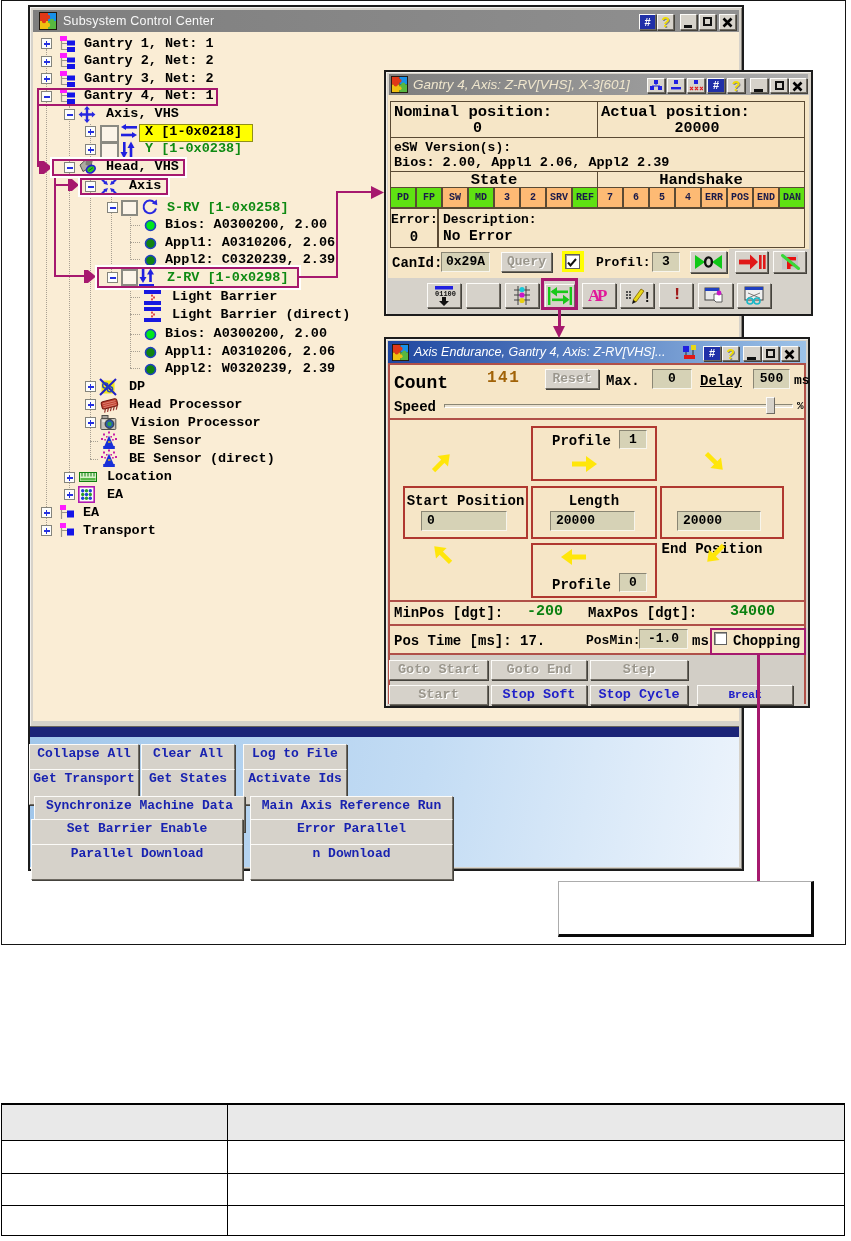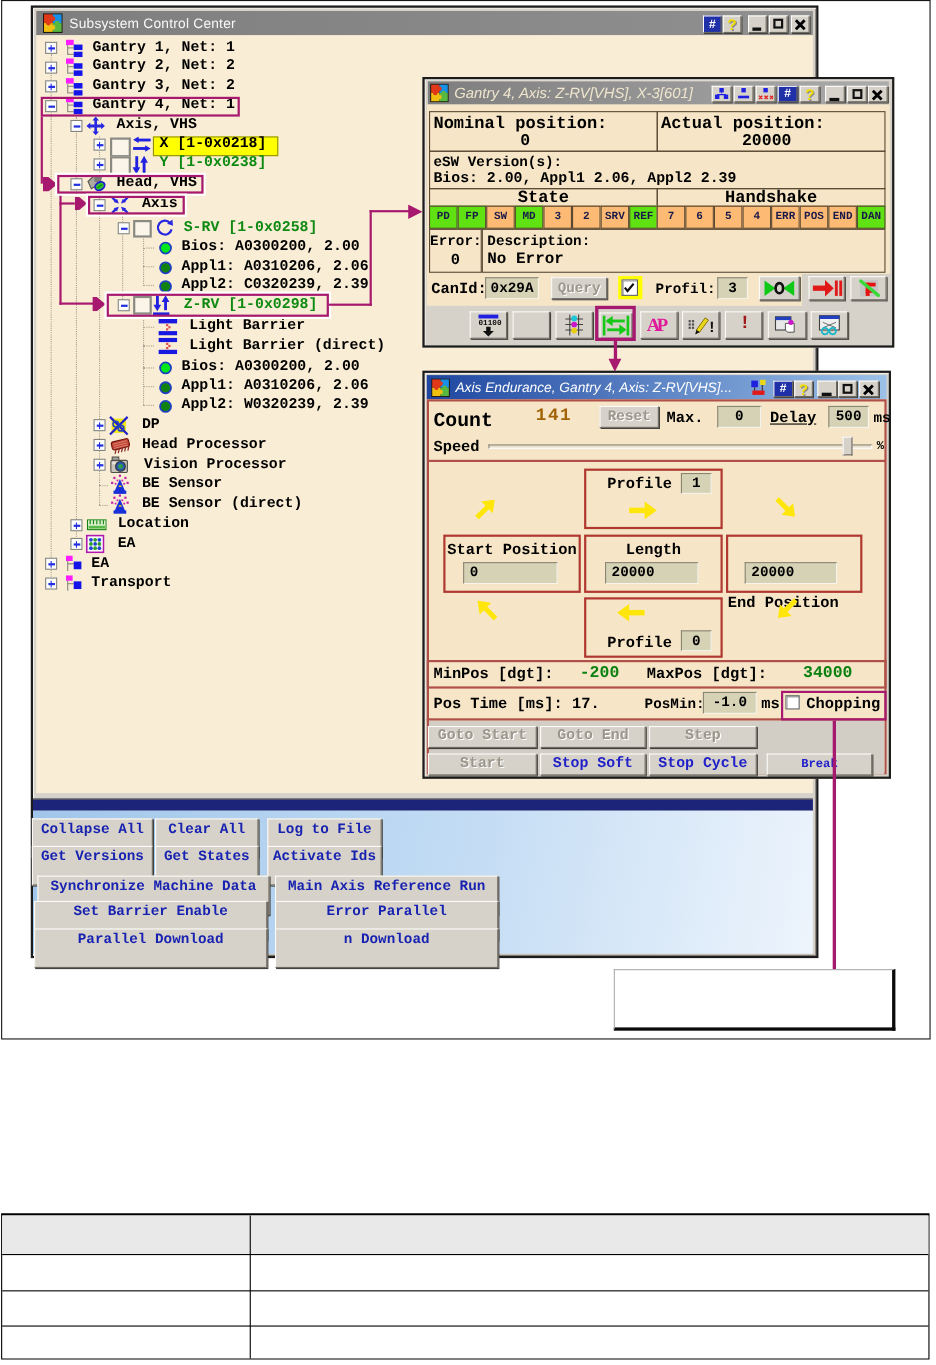--- a/index.html
+++ b/index.html
@@ -368,21 +368,21 @@
 <div class="ab tree" style="left:107px;top:469px;">Location</div>
 <div class="ab tree" style="left:107px;top:487px;">EA</div>
 <div class="ab tree" style="left:83px;top:505px;">EA</div>
 <div class="ab tree" style="left:83px;top:523px;">Transport</div>
 
 <div class="ab" style="left:30px;top:726px;width:709px;height:11px;background:#1B2478;border-top:1px solid #6A665E;"></div>
 <div class="ab" style="left:30px;top:737px;width:709px;height:130px;background:linear-gradient(100deg,#A0C6EA 0%,#C3DCF4 55%,#EDF4FC 100%);"></div>
 <div class="ab btn mono nb" style="left:29px;top:744px;width:110px;">Collapse All</div>
 <div class="ab btn mono nb" style="left:141px;top:744px;width:94px;">Clear All</div>
 <div class="ab btn mono nb" style="left:243px;top:744px;width:104px;">Log to File</div>
-<div class="ab btn mono nb" style="left:29px;top:769px;width:110px;">Get Versions</div>
+<div class="ab btn mono nb" style="left:29px;top:769px;width:110px;">Get Transport</div>
 <div class="ab btn mono nb" style="left:141px;top:769px;width:94px;">Get States</div>
 <div class="ab btn mono nb" style="left:243px;top:769px;width:104px;">Activate Ids</div>
 <div class="ab btn mono nb" style="left:34px;top:796px;width:211px;">Synchronize Machine Data</div>
 <div class="ab btn mono nb" style="left:250px;top:796px;width:203px;">Main Axis Reference Run</div>
 <div class="ab btn mono nb" style="left:31px;top:819px;width:212px;">Set Barrier Enable</div>
 <div class="ab btn mono nb" style="left:250px;top:819px;width:203px;">Error Parallel</div>
 <div class="ab btn mono nb" style="left:31px;top:844px;width:212px;">Parallel Download</div>
 <div class="ab btn mono nb" style="left:250px;top:844px;width:203px;">n Download</div>
 
 <div class="ab" style="left:384px;top:70px;width:429px;height:246px;background:#D6D2CA;border:2px solid #1C1C1C;box-shadow:inset 1px 1px 0 #F2F0EC;z-index:10;"></div>

